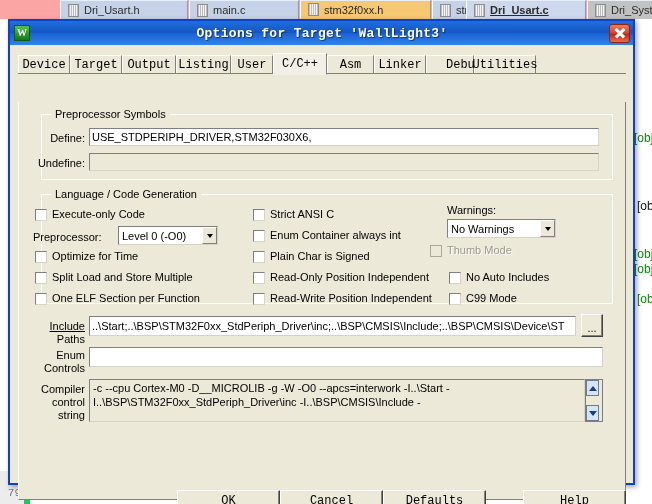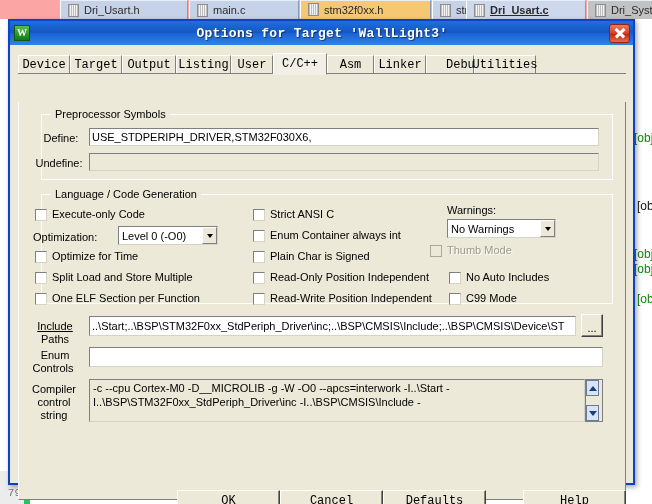--- a/index.html
+++ b/index.html
@@ -179,21 +179,21 @@
     font-family: "Liberation Sans", sans-serif;
     white-space: nowrap;
   }
 
   
   .lbl {
     position: absolute; font-size: 11px; color: #000000;
     font-family: "Liberation Sans", sans-serif;
     white-space: nowrap; line-height: 13px;
   }
-  .lbl.right { text-align: center; }
+  .lbl.right { text-align: right; }
   .ul { text-decoration: underline; }
 
   .txt {
     position: absolute;
     background: #ffffff;
     border: 1px solid #7f7f7f;
     border-right-color: #d6d3c4; border-bottom-color: #d6d3c4;
     box-sizing: border-box;
     font-size: 11px; color: #000000;
     font-family: "Liberation Sans", sans-serif;
@@ -423,21 +423,21 @@
 
         <div class="group" style="left:22px;top:92px;width:572px;height:110px;">
           <div class="group-inner"></div>
           <div class="group-title">Language / Code Generation</div>
         </div>
 
         <div class="cb" style="left:16px;top:106px;">
           <span class="cbox"></span>
           <span class="cbl">Execute-only Code</span>
         </div>
-        <div class="lbl" style="left:14px;top:129px;">Optimization:</div>
+        <div class="lbl" style="left:14px;top:129px;">Preprocessor:</div>
         <div class="combo" style="left:99px;top:124px;width:100px;height:19px;">
           <span class="cval">Level 0 (-O0)</span>
           <span class="cbtn">
               <span class="arr down"></span>
             </span>
         </div>
         <div class="cb" style="left:16px;top:148px;">
           <span class="cbox"></span>
           <span class="cbl">Optimize for Time</span>
         </div>

